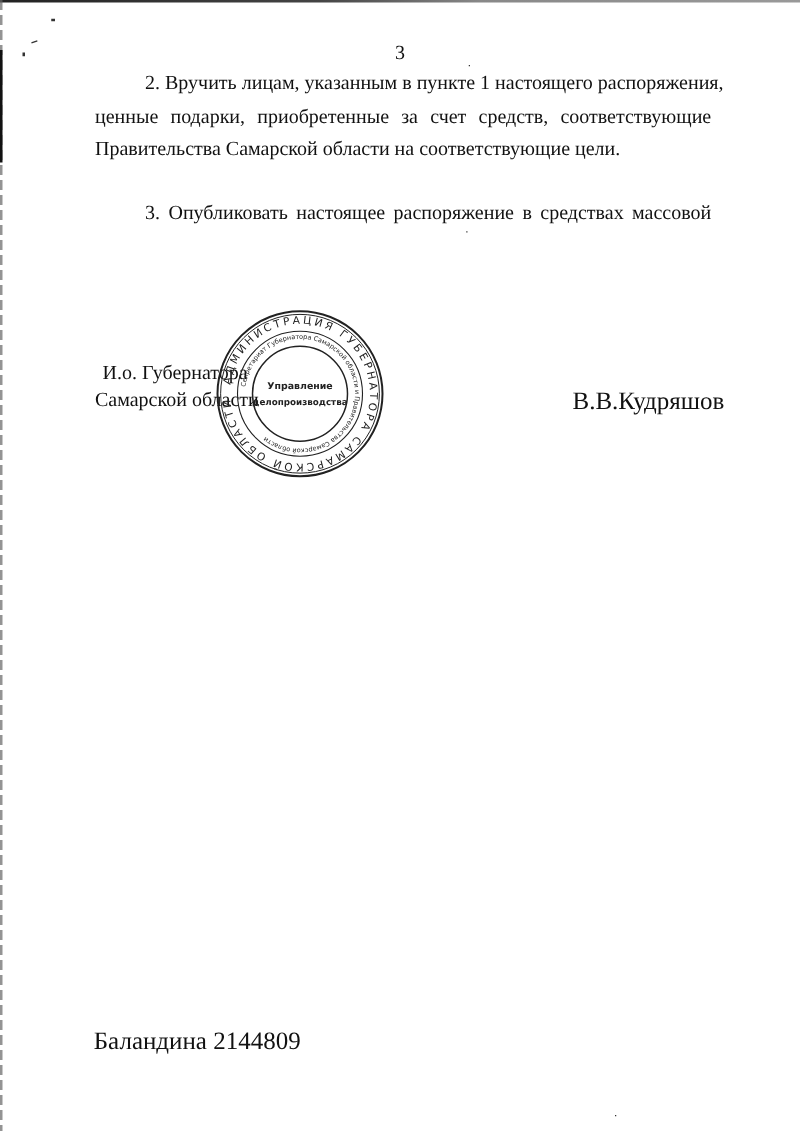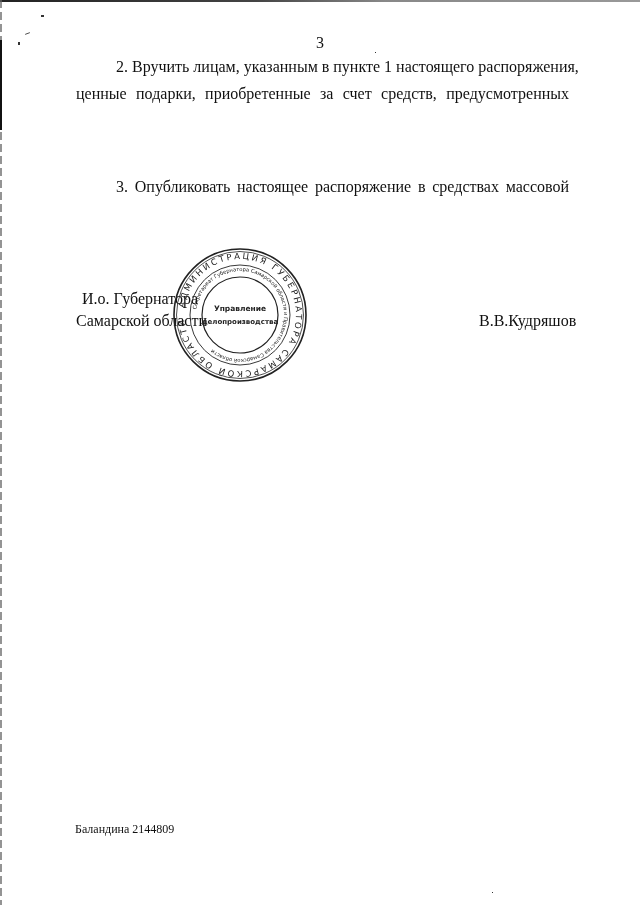--- a/index.html
+++ b/index.html
@@ -71,61 +71,62 @@
       position: absolute;
       left: 76px;
       top: 288px;
       font-size: 16px;
       line-height: 22px;
     }
     .sig-left .l1 { padding-left: 6px; display: block; }
     .sig-left .l2 { display: block; }
     .sig-right {
       position: absolute;
-      left: 479px;
+      left: 458px;
       top: 310px;
-      font-size: 16px;
+      font-size: 20px;
       line-height: 22px;
     }
     .stamp {
       position: absolute;
       left: 172px;
       top: 247px;
       width: 136px;
       height: 136px;
     }
     .executor {
       position: absolute;
       left: 75px;
       top: 822px;
-      font-size: 12px;
+      font-size: 20px;
       font-family: Liberation Serif, serif;
     }
   </style>
 </head>
 <body>
 
 <div class="top-edge"></div>
 <div class="left-edge"></div>
 <div class="left-edge-dark"></div>
 <div class="speck" style="left:41px;top:15px;width:3px;height:2px;"></div>
 <div class="speck" style="left:25px;top:33px;width:5px;height:1px;transform:rotate(-20deg);"></div>
 <div class="speck" style="left:18px;top:42px;width:2px;height:3px;"></div>
 <div class="speck" style="left:375px;top:52px;width:1px;height:1px;"></div>
 <div class="speck" style="left:373px;top:185px;width:1px;height:1px;"></div>
 <div class="speck" style="left:492px;top:892px;width:1px;height:1px;"></div>
 
 <div class="page-number">3</div>
 
 <div class="para" style="top:54px;">
   <span class="line indent">2. Вручить лицам, указанным в пункте 1 настоящего распоряжения,</span>
-  <span class="line">ценные подарки, приобретенные за счет средств, предусмотренных</span>
+  <span class="line">ценные подарки, приобретенные за счет средств, соответствующие</span>
+  <span class="line last">Правительства Самарской области на соответствующие цели.</span>
 </div>
 
-<div class="para" style="top:158px;margin-top:16px;">
+<div class="para" style="top:158px;">
   <span class="line indent">3. Опубликовать настоящее распоряжение в средствах массовой</span>
 </div>
 
 <div class="sig-left">
   <span class="l1">И.о. Губернатора</span>
   <span class="l2">Самарской области</span>
 </div>
 
 <div class="stamp">
   <svg width="136" height="136" viewBox="0 0 136 136">

